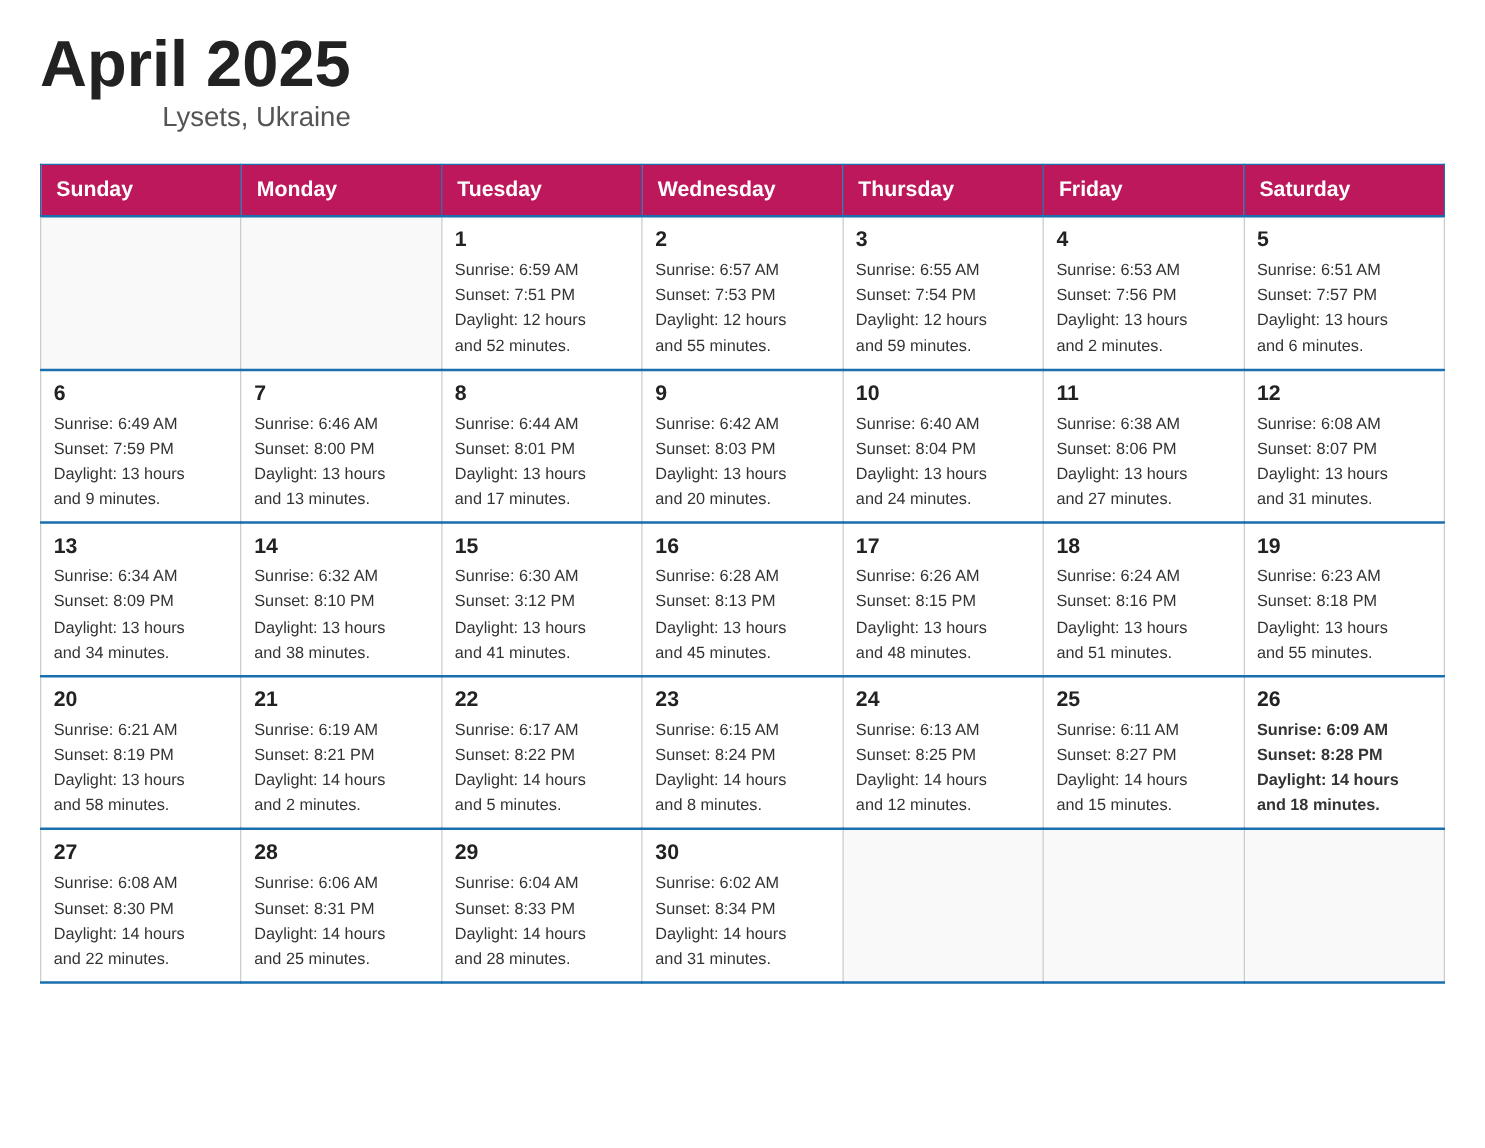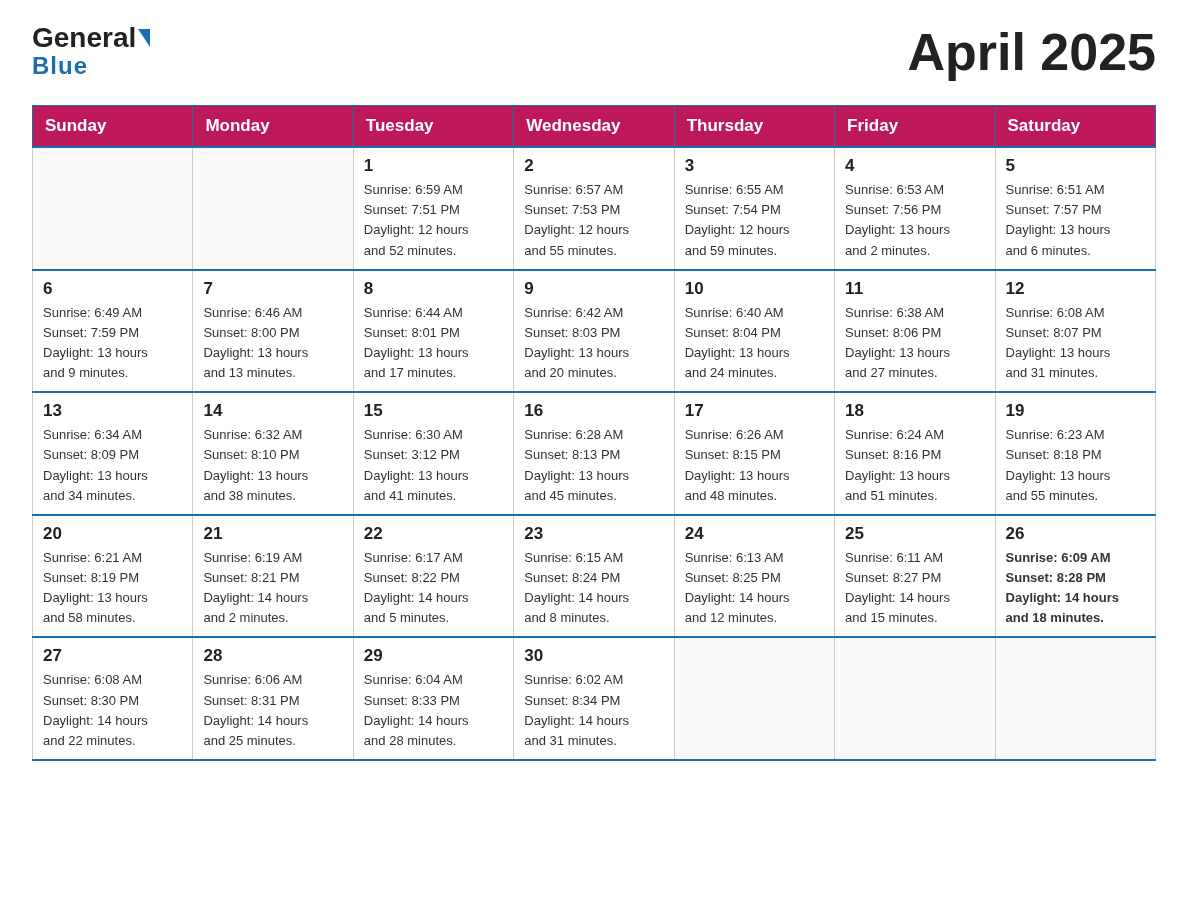--- a/index.html
+++ b/index.html
@@ -98,31 +98,23 @@
       line-height: 1.55;
     }
     .empty-cell {
       background: #f9f9f9;
     }
   </style>
 </head>
 <body>
 
 <div class="header">
-  <div class="logo">
-    <div class="logo-line">
-      <span class="logo-text">General</span>
-      <span class="logo-arrow"></span>
-    </div>
-    <div>
-      <span class="logo-blue-line">Blue</span>
-    </div>
-  </div>
   <div class="title-area">
     <div class="month-year">April 2025</div>
+    <div class="location">Lysets, Ukraine</div>
   </div>
 </div>
 
 <table class="calendar">
   <thead>
     <tr>
     <th>Sunday</th>
         <th>Monday</th>
         <th>Tuesday</th>
         <th>Wednesday</th>

